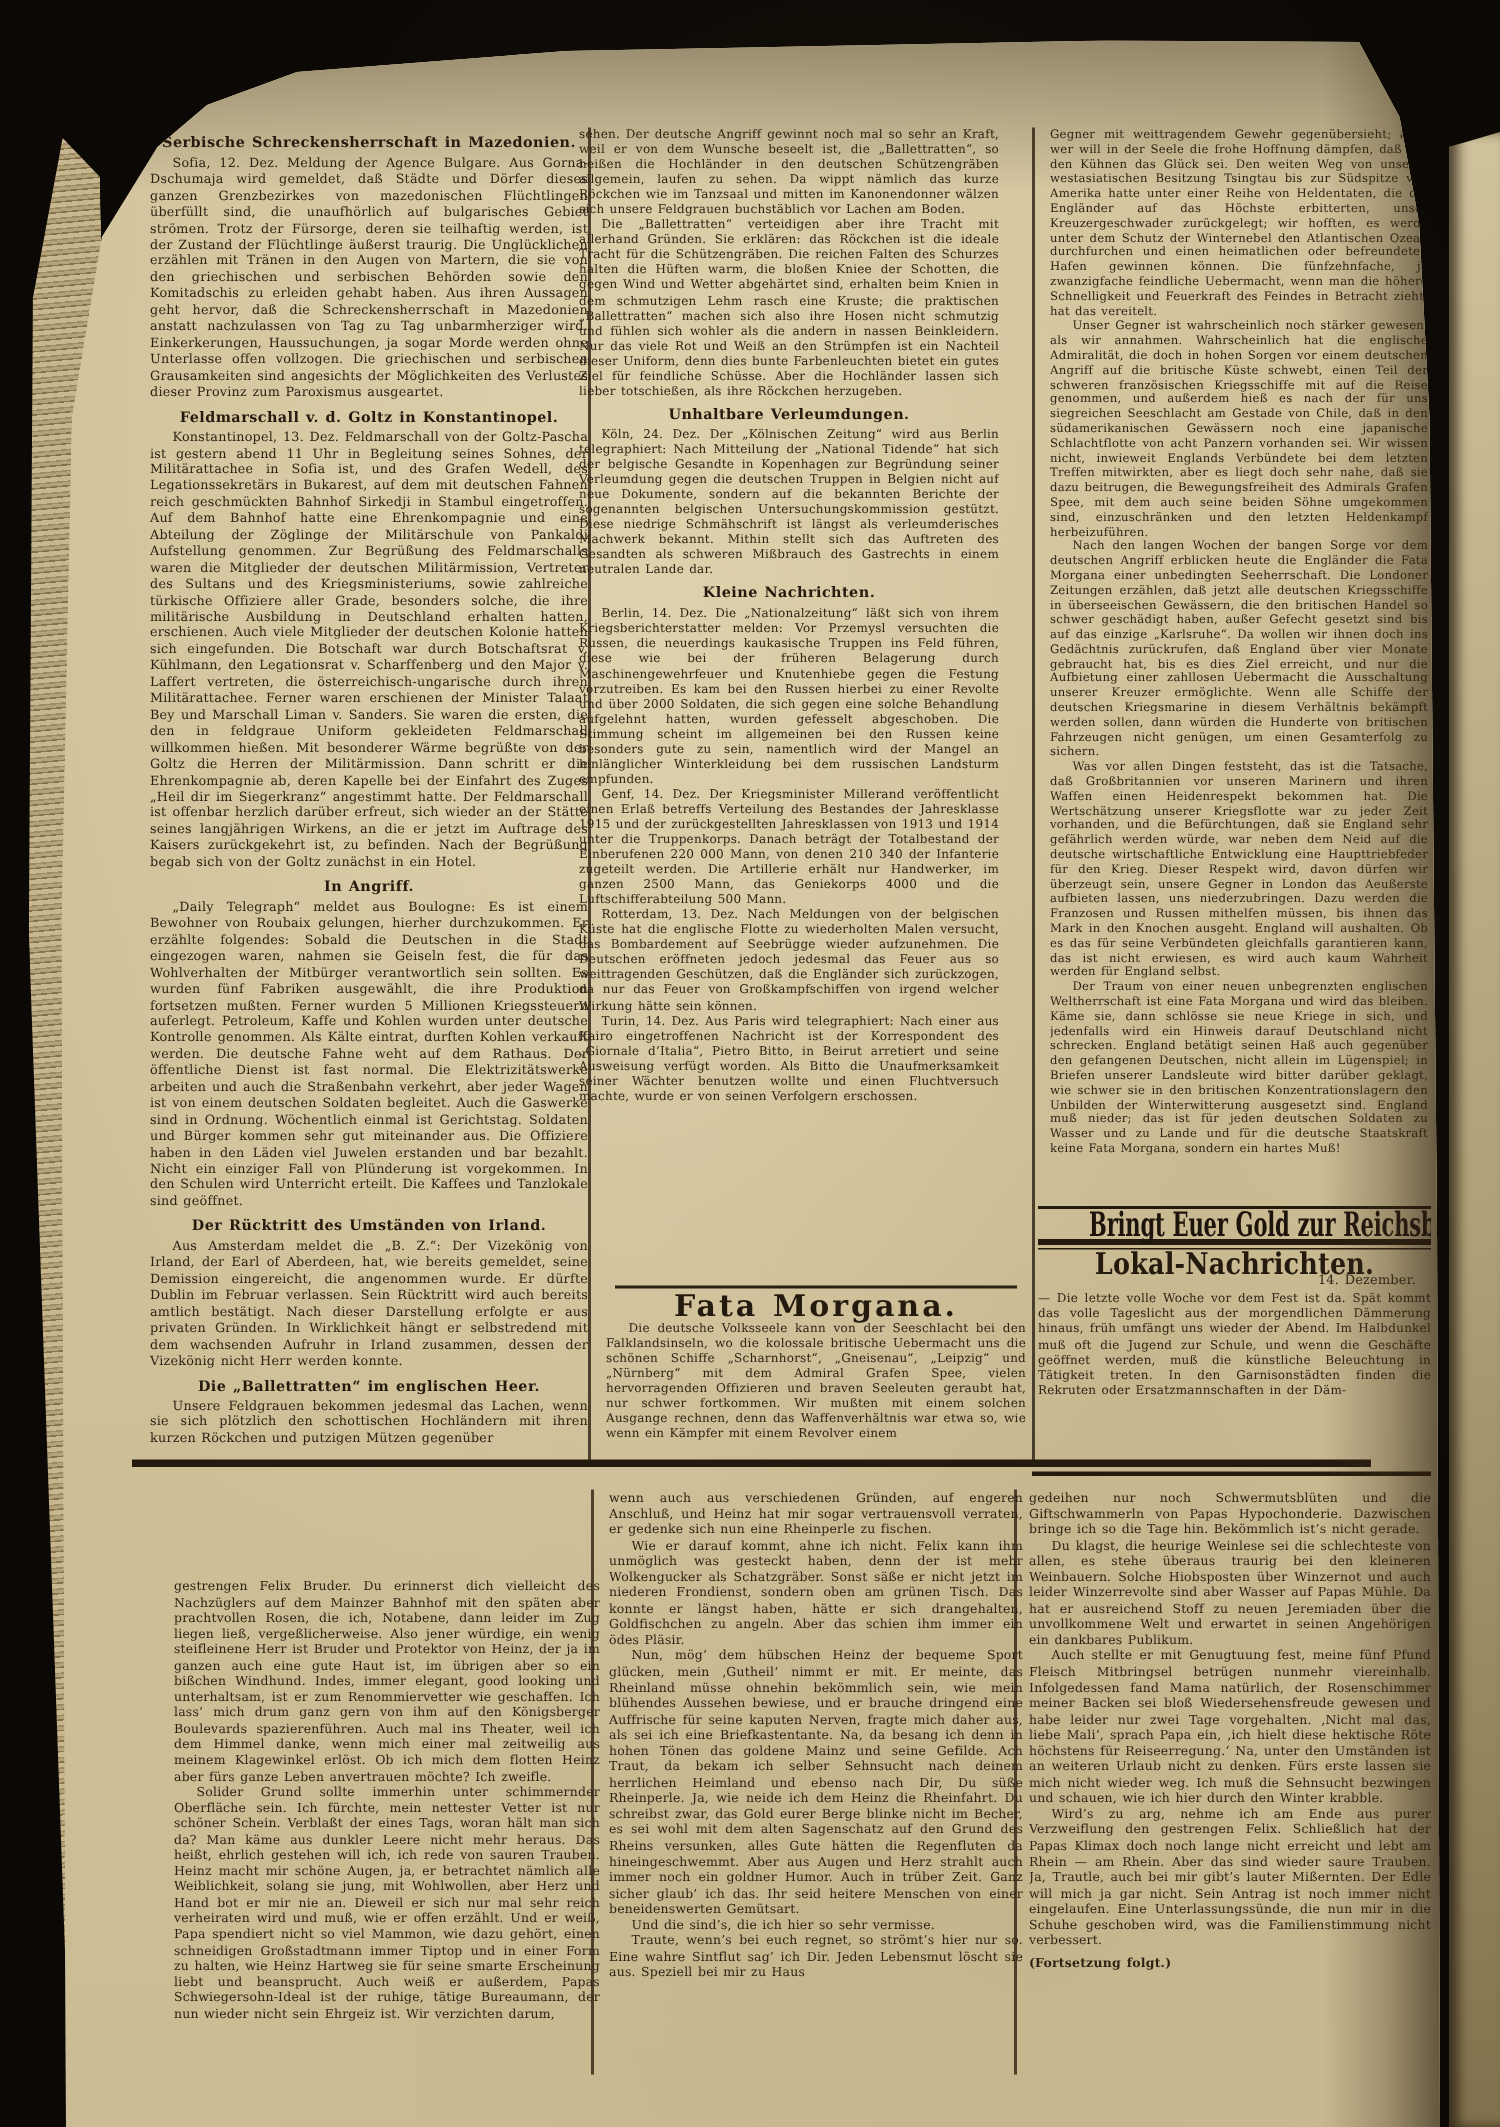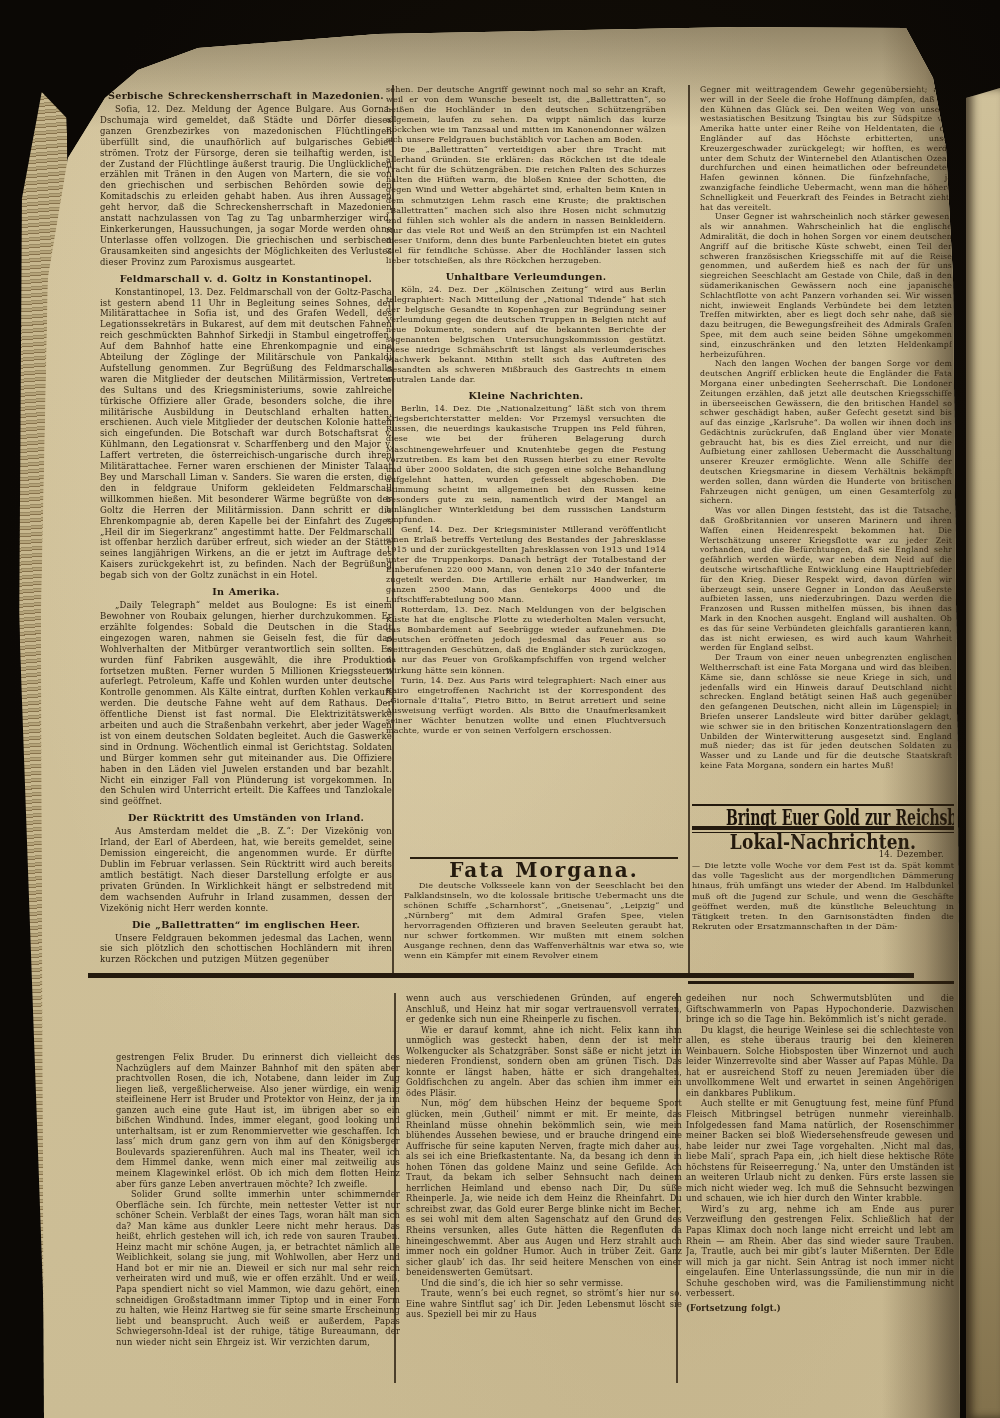--- a/index.html
+++ b/index.html
@@ -80,21 +80,21 @@
 <div class="canvas">
   <div class="stack-left"></div>
 
   <div class="page">
 
     <section class="col col1">
         <div class="blk-h">Serbische Schreckensherrschaft in Mazedonien.</div>
         <div class="blk-p">Sofia, 12. Dez. Meldung der Agence Bulgare. Aus Gorna-Dschumaja wird gemeldet, daß Städte und Dörfer dieses ganzen Grenzbezirkes von mazedonischen Flüchtlingen überfüllt sind, die unaufhörlich auf bulgarisches Gebiet strömen. Trotz der Fürsorge, deren sie teilhaftig werden, ist der Zustand der Flüchtlinge äußerst traurig. Die Unglücklichen erzählen mit Tränen in den Augen von Martern, die sie von den griechischen und serbischen Behörden sowie den Komitadschis zu erleiden gehabt haben. Aus ihren Aussagen geht hervor, daß die Schreckensherrschaft in Mazedonien anstatt nachzulassen von Tag zu Tag unbarmherziger wird. Einkerkerungen, Haussuchungen, ja sogar Morde werden ohne Unterlasse offen vollzogen. Die griechischen und serbischen Grausamkeiten sind angesichts der Möglichkeiten des Verlustes dieser Provinz zum Paroxismus ausgeartet.</div>
         <div class="blk-h">Feldmarschall v. d. Goltz in Konstantinopel.</div>
         <div class="blk-p">Konstantinopel, 13. Dez. Feldmarschall von der Goltz-Pascha ist gestern abend 11 Uhr in Begleitung seines Sohnes, der Militärattachee in Sofia ist, und des Grafen Wedell, des Legationssekretärs in Bukarest, auf dem mit deutschen Fahnen reich geschmückten Bahnhof Sirkedji in Stambul eingetroffen. Auf dem Bahnhof hatte eine Ehrenkompagnie und eine Abteilung der Zöglinge der Militärschule von Pankaldi Aufstellung genommen. Zur Begrüßung des Feldmarschalls waren die Mitglieder der deutschen Militärmission, Vertreter des Sultans und des Kriegsministeriums, sowie zahlreiche türkische Offiziere aller Grade, besonders solche, die ihre militärische Ausbildung in Deutschland erhalten hatten, erschienen. Auch viele Mitglieder der deutschen Kolonie hatten sich eingefunden. Die Botschaft war durch Botschaftsrat v. Kühlmann, den Legationsrat v. Scharffenberg und den Major v. Laffert vertreten, die österreichisch-ungarische durch ihren Militärattachee. Ferner waren erschienen der Minister Talaat Bey und Marschall Liman v. Sanders. Sie waren die ersten, die den in feldgraue Uniform gekleideten Feldmarschall willkommen hießen. Mit besonderer Wärme begrüßte von der Goltz die Herren der Militärmission. Dann schritt er die Ehrenkompagnie ab, deren Kapelle bei der Einfahrt des Zuges „Heil dir im Siegerkranz“ angestimmt hatte. Der Feldmarschall ist offenbar herzlich darüber erfreut, sich wieder an der Stätte seines langjährigen Wirkens, an die er jetzt im Auftrage des Kaisers zurückgekehrt ist, zu befinden. Nach der Begrüßung begab sich von der Goltz zunächst in ein Hotel.</div>
-        <div class="blk-h">In Amerika.</div>
+        <div class="blk-h">In Angriff.</div>
         <div class="blk-p">„Daily Telegraph“ meldet aus Boulogne: Es ist einem Bewohner von Roubaix gelungen, hierher durchzukommen. Er erzählte folgendes: Sobald die Deutschen in die Stadt eingezogen waren, nahmen sie Geiseln fest, die für das Wohlverhalten der Mitbürger verantwortlich sein sollten. Es wurden fünf Fabriken ausgewählt, die ihre Produktion fortsetzen mußten. Ferner wurden 5 Millionen Kriegssteuern auferlegt. Petroleum, Kaffe und Kohlen wurden unter deutsche Kontrolle genommen. Als Kälte eintrat, durften Kohlen verkauft werden. Die deutsche Fahne weht auf dem Rathaus. Der öffentliche Dienst ist fast normal. Die Elektrizitätswerke arbeiten und auch die Straßenbahn verkehrt, aber jeder Wagen ist von einem deutschen Soldaten begleitet. Auch die Gaswerke sind in Ordnung. Wöchentlich einmal ist Gerichtstag. Soldaten und Bürger kommen sehr gut miteinander aus. Die Offiziere haben in den Läden viel Juwelen erstanden und bar bezahlt. Nicht ein einziger Fall von Plünderung ist vorgekommen. In den Schulen wird Unterricht erteilt. Die Kaffees und Tanzlokale sind geöffnet.</div>
         <div class="blk-h">Der Rücktritt des Umständen von Irland.</div>
         <div class="blk-p">Aus Amsterdam meldet die „B. Z.“: Der Vizekönig von Irland, der Earl of Aberdeen, hat, wie bereits gemeldet, seine Demission eingereicht, die angenommen wurde. Er dürfte Dublin im Februar verlassen. Sein Rücktritt wird auch bereits amtlich bestätigt. Nach dieser Darstellung erfolgte er aus privaten Gründen. In Wirklichkeit hängt er selbstredend mit dem wachsenden Aufruhr in Irland zusammen, dessen der Vizekönig nicht Herr werden konnte.</div>
         <div class="blk-h">Die „Ballettratten“ im englischen Heer.</div>
         <div class="blk-p">Unsere Feldgrauen bekommen jedesmal das Lachen, wenn sie sich plötzlich den schottischen Hochländern mit ihren kurzen Röckchen und putzigen Mützen gegenüber</div>
       </section>
 
     <div class="vdiv vdiv1"></div>
 
     <section class="col col2a">

